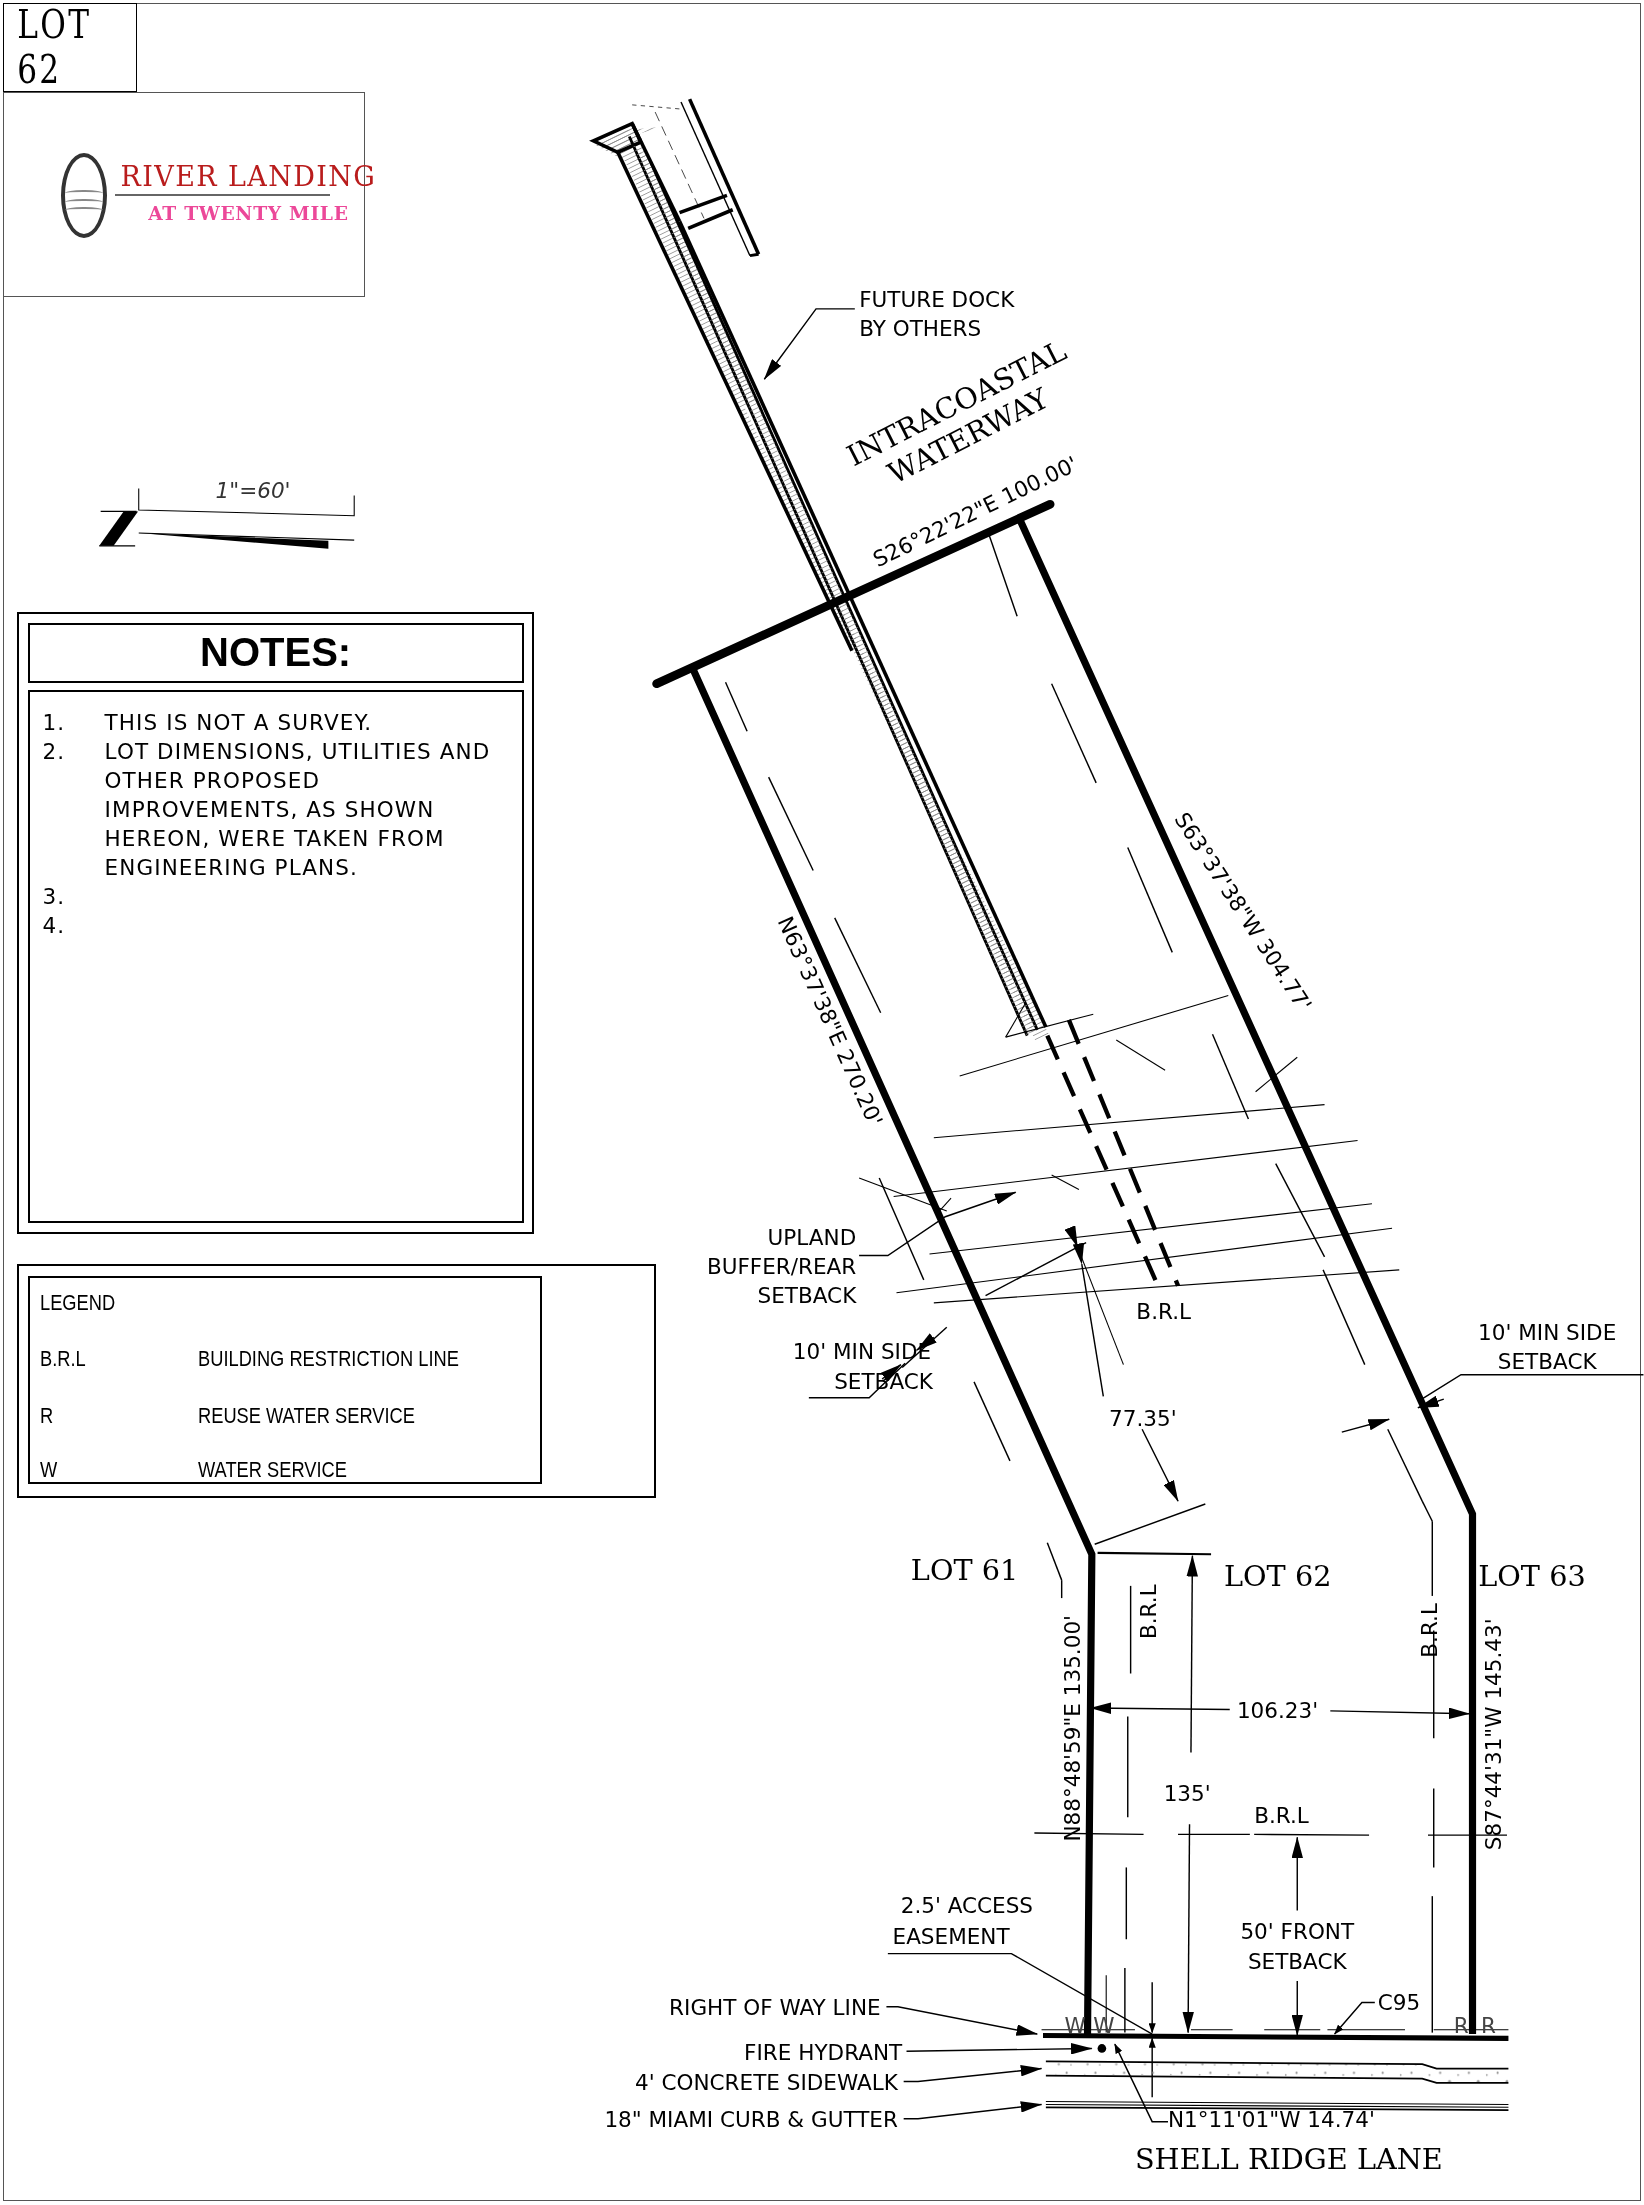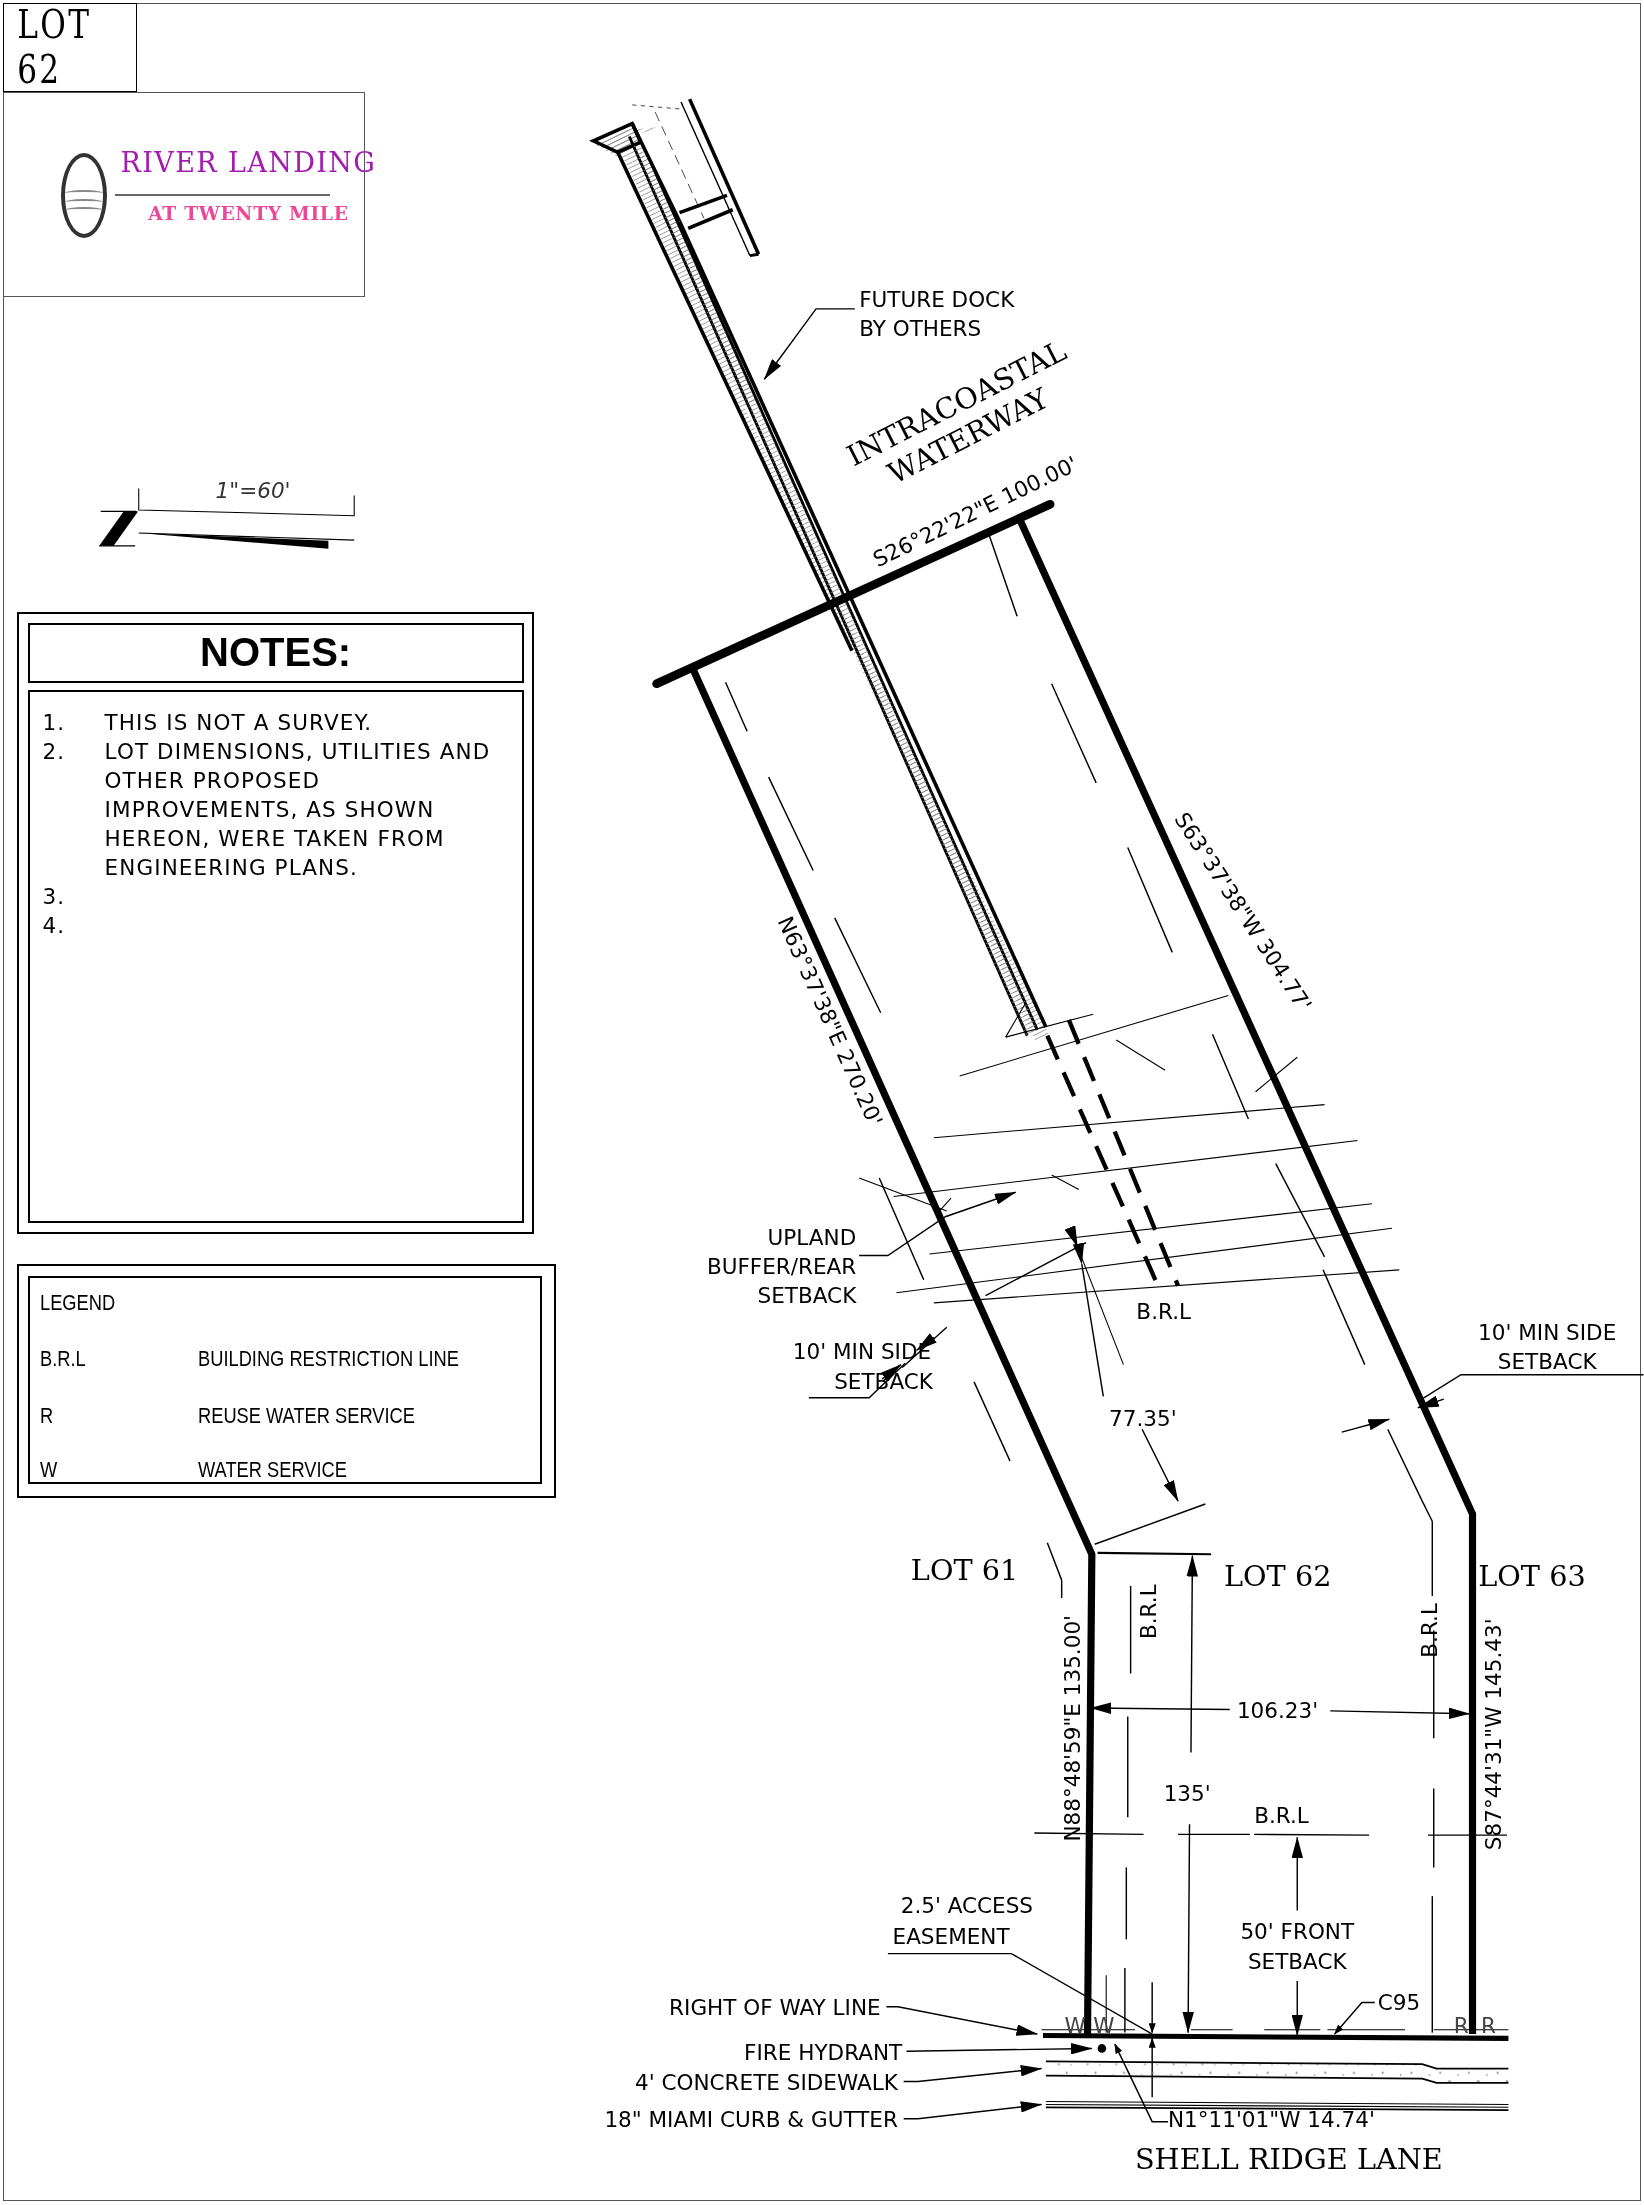--- a/index.html
+++ b/index.html
@@ -11,37 +11,37 @@
                    border: 1.4px solid #000; box-sizing: border-box; display: flex;
                    align-items: center; justify-content: center; }
   .lot-title { font-family: "DejaVu Serif", serif; font-size: 39px; letter-spacing: 2.9px;
                transform: scaleX(0.8); }
   .logo-box { position: absolute; left: 2.9px; top: 92px; width: 362px; height: 205px;
               border: 1.4px solid #555; box-sizing: border-box; }
   .logo-emblem { position: absolute; left: 57px; top: 60px; width: 46px; height: 85px;
                  border: 4.3px solid #333; border-radius: 50%; box-sizing: border-box; }
   .logo-wave { position: absolute; left: 0; width: 100%; height: 4.3px; border-top: 2.2px solid #888;
                border-radius: 50%; }
-  .logo-name { position: absolute; left: 108px; top: 54px; width: 273px; text-align: center;
-               font-family: "DejaVu Serif", serif; font-size: 27px; color: #a21caf; letter-spacing: 1.4px; }
+  .logo-name { position: absolute; left: 108px; top: 68px; width: 273px; text-align: center;
+               font-family: "DejaVu Serif", serif; font-size: 27px; color: #b91c1c; letter-spacing: 1.4px; }
   .logo-rule { position: absolute; left: 111px; top: 101px; width: 215px; height: 2.2px; background: #666; }
   .logo-sub { position: absolute; left: 108px; top: 109px; width: 273px; text-align: center;
               font-family: "DejaVu Serif", serif; font-size: 18.7px; font-weight: bold; color: #ec4899; letter-spacing: 0.7px; }
   .notes-box { position: absolute; left: 17px; top: 612px; width: 517px; height: 622px;
                border: 2.2px solid #000; box-sizing: border-box; }
   .notes-head { position: absolute; left: 8.6px; top: 8.6px; width: 496px; height: 60px;
                 border: 2.9px solid #000; box-sizing: border-box; text-align: center;
                 font-weight: bold; font-size: 40px; line-height: 55px; }
   .notes-body { position: absolute; left: 8.6px; top: 76px; width: 496px; height: 533px;
                 border: 2.9px solid #000; box-sizing: border-box; padding: 16px 0 0 0; }
   .note-row { display: flex; font-family: "DejaVu Sans", sans-serif; font-size: 21.5px;
               line-height: 29px; letter-spacing: 1.1px; }
   .note-num { width: 62px; padding-left: 13px; flex: none; }
   .note-text { width: 417px; white-space: pre-line; }
-  .legend-box { position: absolute; left: 17px; top: 1264px; width: 539px; height: 234px;
+  .legend-box { position: absolute; left: 17px; top: 1264px; width: 639px; height: 234px;
                 border: 2.2px solid #000; box-sizing: border-box; }
   .legend-inner { position: absolute; left: 8.6px; top: 10px; width: 514px; height: 208px;
                   border: 2.9px solid #000; box-sizing: border-box; }
   .legend-title { position: absolute; left: 10px; top: 13px; font-size: 21.5px; transform: scaleX(0.85); transform-origin: left; }
   .legend-row { position: absolute; left: 10px; width: 496px; font-size: 21.5px; }
   .legend-code { position: absolute; left: 0; transform: scaleX(0.85); transform-origin: left; }
   .legend-desc { position: absolute; left: 158px; transform: scaleX(0.85); transform-origin: left; white-space: nowrap; }
   svg#plan { position: absolute; left: 0; top: 0; }
   .cad { font-family: "DejaVu Sans", sans-serif; font-size: 30px; }
   .serif { font-family: "DejaVu Serif", serif; }

